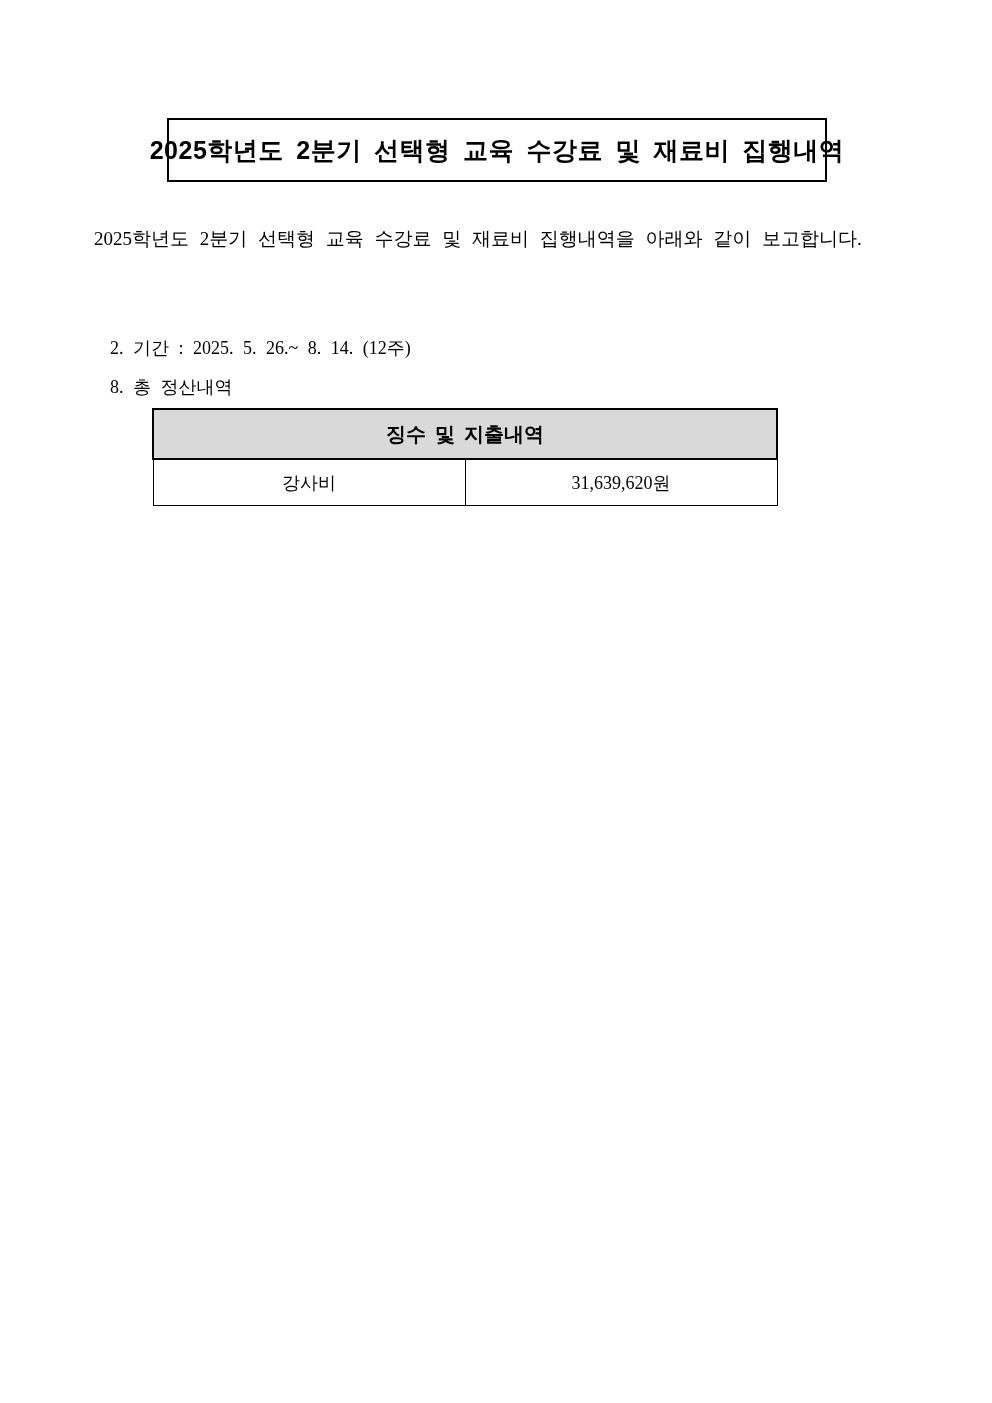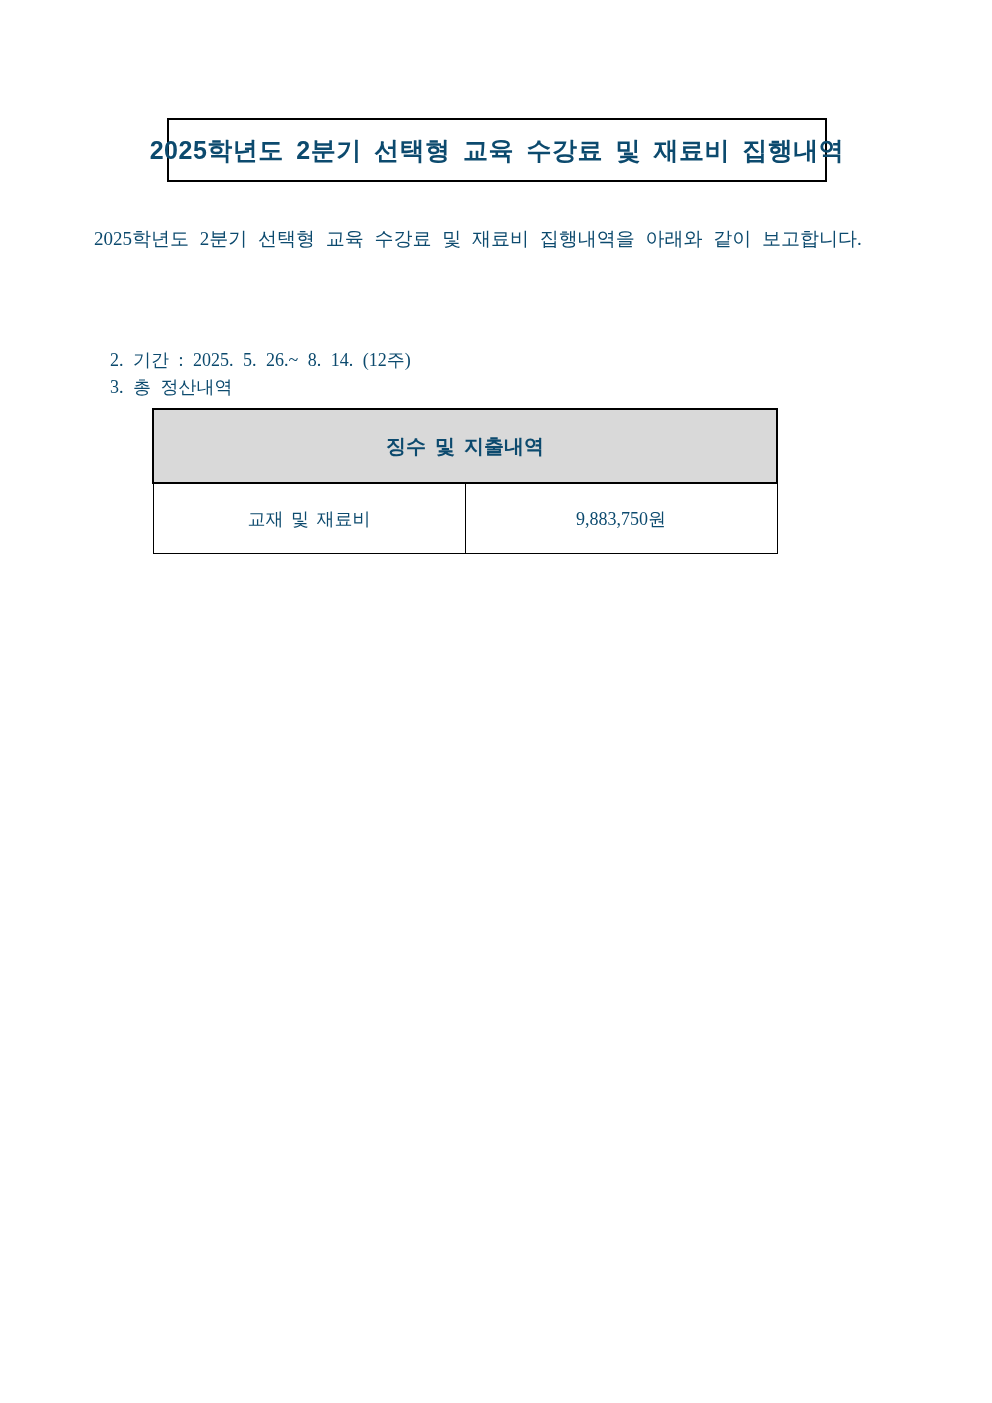--- a/index.html
+++ b/index.html
@@ -6,21 +6,21 @@
     margin: 0;
     padding: 0;
     background: #ffffff;
   }
   .page {
     position: relative;
     width: 992px;
     height: 1403px;
     background: #ffffff;
     font-family: "Liberation Serif", "DejaVu Serif", serif;
-    color: #0c4a6e;
+    color: #000000;
     overflow: hidden;
   }
   .title-box {
     position: absolute;
     left: 167px;
     top: 118px;
     width: 656px;
     height: 60px;
     border: 2px solid #000000;
     display: flex;
@@ -45,37 +45,37 @@
     white-space: nowrap;
   }
   .list-item {
     position: absolute;
     left: 110px;
     font-size: 18px;
     word-spacing: 5px;
     white-space: nowrap;
   }
   .li-1 { top: 296px; }
-  .li-2 { top: 348px; }
+  .li-2 { top: 336px; }
   .li-3 { top: 375px; }
   .exec-table {
     position: absolute;
     left: 152px;
     top: 408px;
     width: 626px;
     border-collapse: collapse;
     table-layout: fixed;
     font-size: 18px;
   }
   .exec-table th,
   .exec-table td {
     border: 1px solid #000000;
     text-align: center;
     vertical-align: middle;
-    padding: 16px;
+    padding: 4px;
   }
   .exec-table th {
     height: 40px;
     font-size: 20px;
     font-weight: bold;
     word-spacing: 4px;
   }
   .exec-table td {
     height: 37px;
     word-spacing: 3px;
@@ -95,33 +95,33 @@
 
   <div class="title-box">
     <span class="title-text">2025학년도 2분기 선택형 교육 수강료 및 재료비 집행내역</span>
   </div>
 
   <div class="intro">2025학년도 2분기 선택형 교육 수강료 및 재료비 집행내역을 아래와 같이 보고합니다.</div>
 
 
   <div class="list-item li-2">2. 기간 : 2025. 5. 26.~ 8. 14. (12주)</div>
 
-  <div class="list-item li-3">3. 총 정산내역</div>
+  <div class="list-item li-3">8. 총 정산내역</div>
 
   <table class="exec-table">
     <colgroup>
       <col class="col-half">
       <col class="col-half">
     </colgroup>
     <thead>
       <tr>
         <th class="outer" colspan="2" id="table-header-cell" style="background: rgb(217, 217, 217);">징수 및 지출내역</th>
       </tr>
     </thead>
     <tbody>
       <tr>
-        <td>교재 및 재료비</td>
-        <td>9,883,750원</td>
+        <td>강사비</td>
+        <td>31,639,620원</td>
       </tr>
     </tbody>
   </table>
 
 </div>
 
 </body></html>

